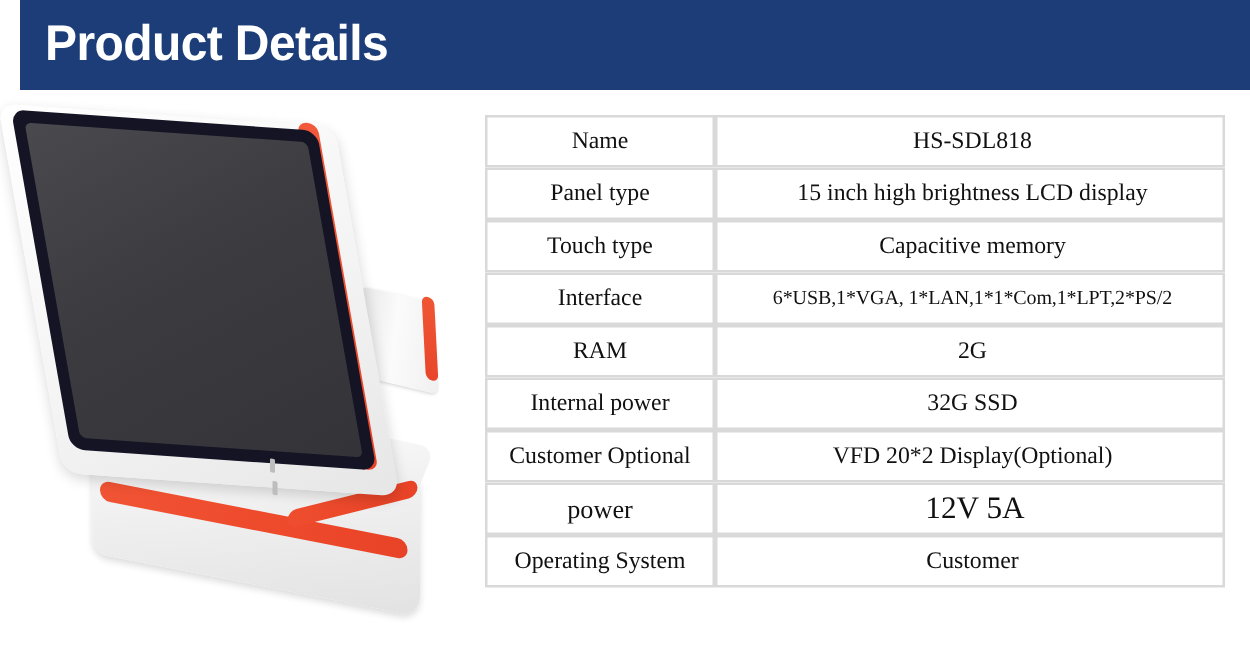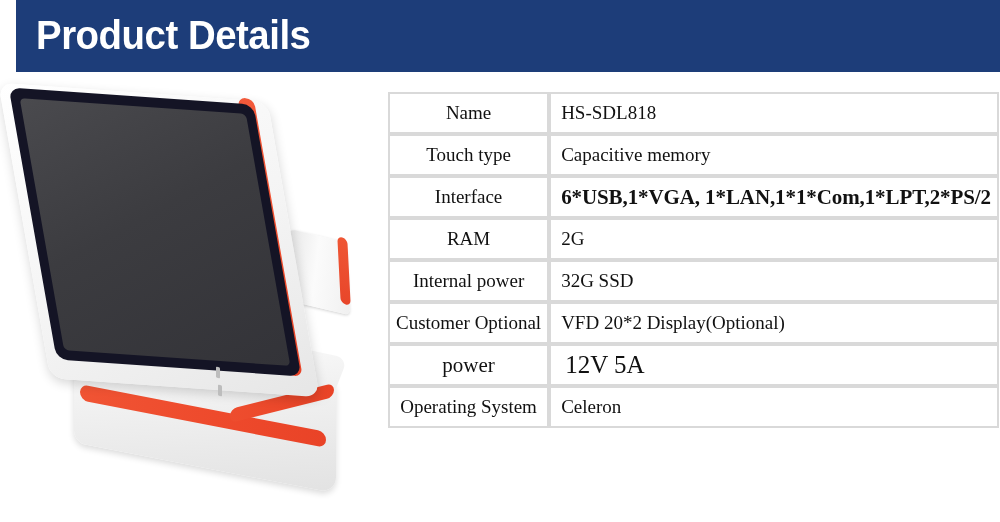--- a/index.html
+++ b/index.html
@@ -199,25 +199,25 @@
     color: #111111;
     vertical-align: middle;
     line-height: 1.15;
   }
   .spec-table td.label {
     width: 168px;
     text-align: center;
     white-space: nowrap;
   }
   .spec-table td.value {
-    text-align: left;
+    text-align: center;
     padding-left: 10px;
     white-space: nowrap;
   }
-  .spec-table td.value.tight { font-size: 21px; letter-spacing: -0.1px; font-weight: bold; }
+  .spec-table td.value.tight { font-size: 16px; letter-spacing: -0.1px; }
   .spec-table td.label.big { font-size: 21px; }
   .spec-table td.value.big { font-size: 25px; padding-left: 14px; }
   .accent-red { color: #cc1f1f; }
 </style>
 </head>
 <body>
 
 <div class="header-banner">
   <div class="header-title">Product Details</div>
 </div>
@@ -240,20 +240,24 @@
   </div>
 </div>
 
 <table class="spec-table">
   <tbody>
     <tr>
       <td class="label">Name</td>
       <td class="value">HS-SDL818</td>
     </tr>
     <tr>
+      <td class="label">Panel type</td>
+      <td class="value">15 inch high brightness LCD display</td>
+    </tr>
+    <tr>
       <td class="label">Touch type</td>
       <td class="value accent-red">Capacitive memory</td>
     </tr>
     <tr>
       <td class="label">Interface</td>
       <td class="value tight">6*USB,1*VGA, 1*LAN,1*1*Com,1*LPT,2*PS/2</td>
     </tr>
     <tr>
       <td class="label">RAM</td>
       <td class="value">2G</td>
@@ -265,16 +269,16 @@
     <tr>
       <td class="label">Customer Optional</td>
       <td class="value">VFD 20*2 Display(Optional)</td>
     </tr>
     <tr>
       <td class="label big">power</td>
       <td class="value big">12V 5A</td>
     </tr>
     <tr>
       <td class="label">Operating System</td>
-      <td class="value accent-red">Celeron</td>
+      <td class="value accent-red">Customer</td>
     </tr>
   </tbody>
 </table>
 
 </body></html>

